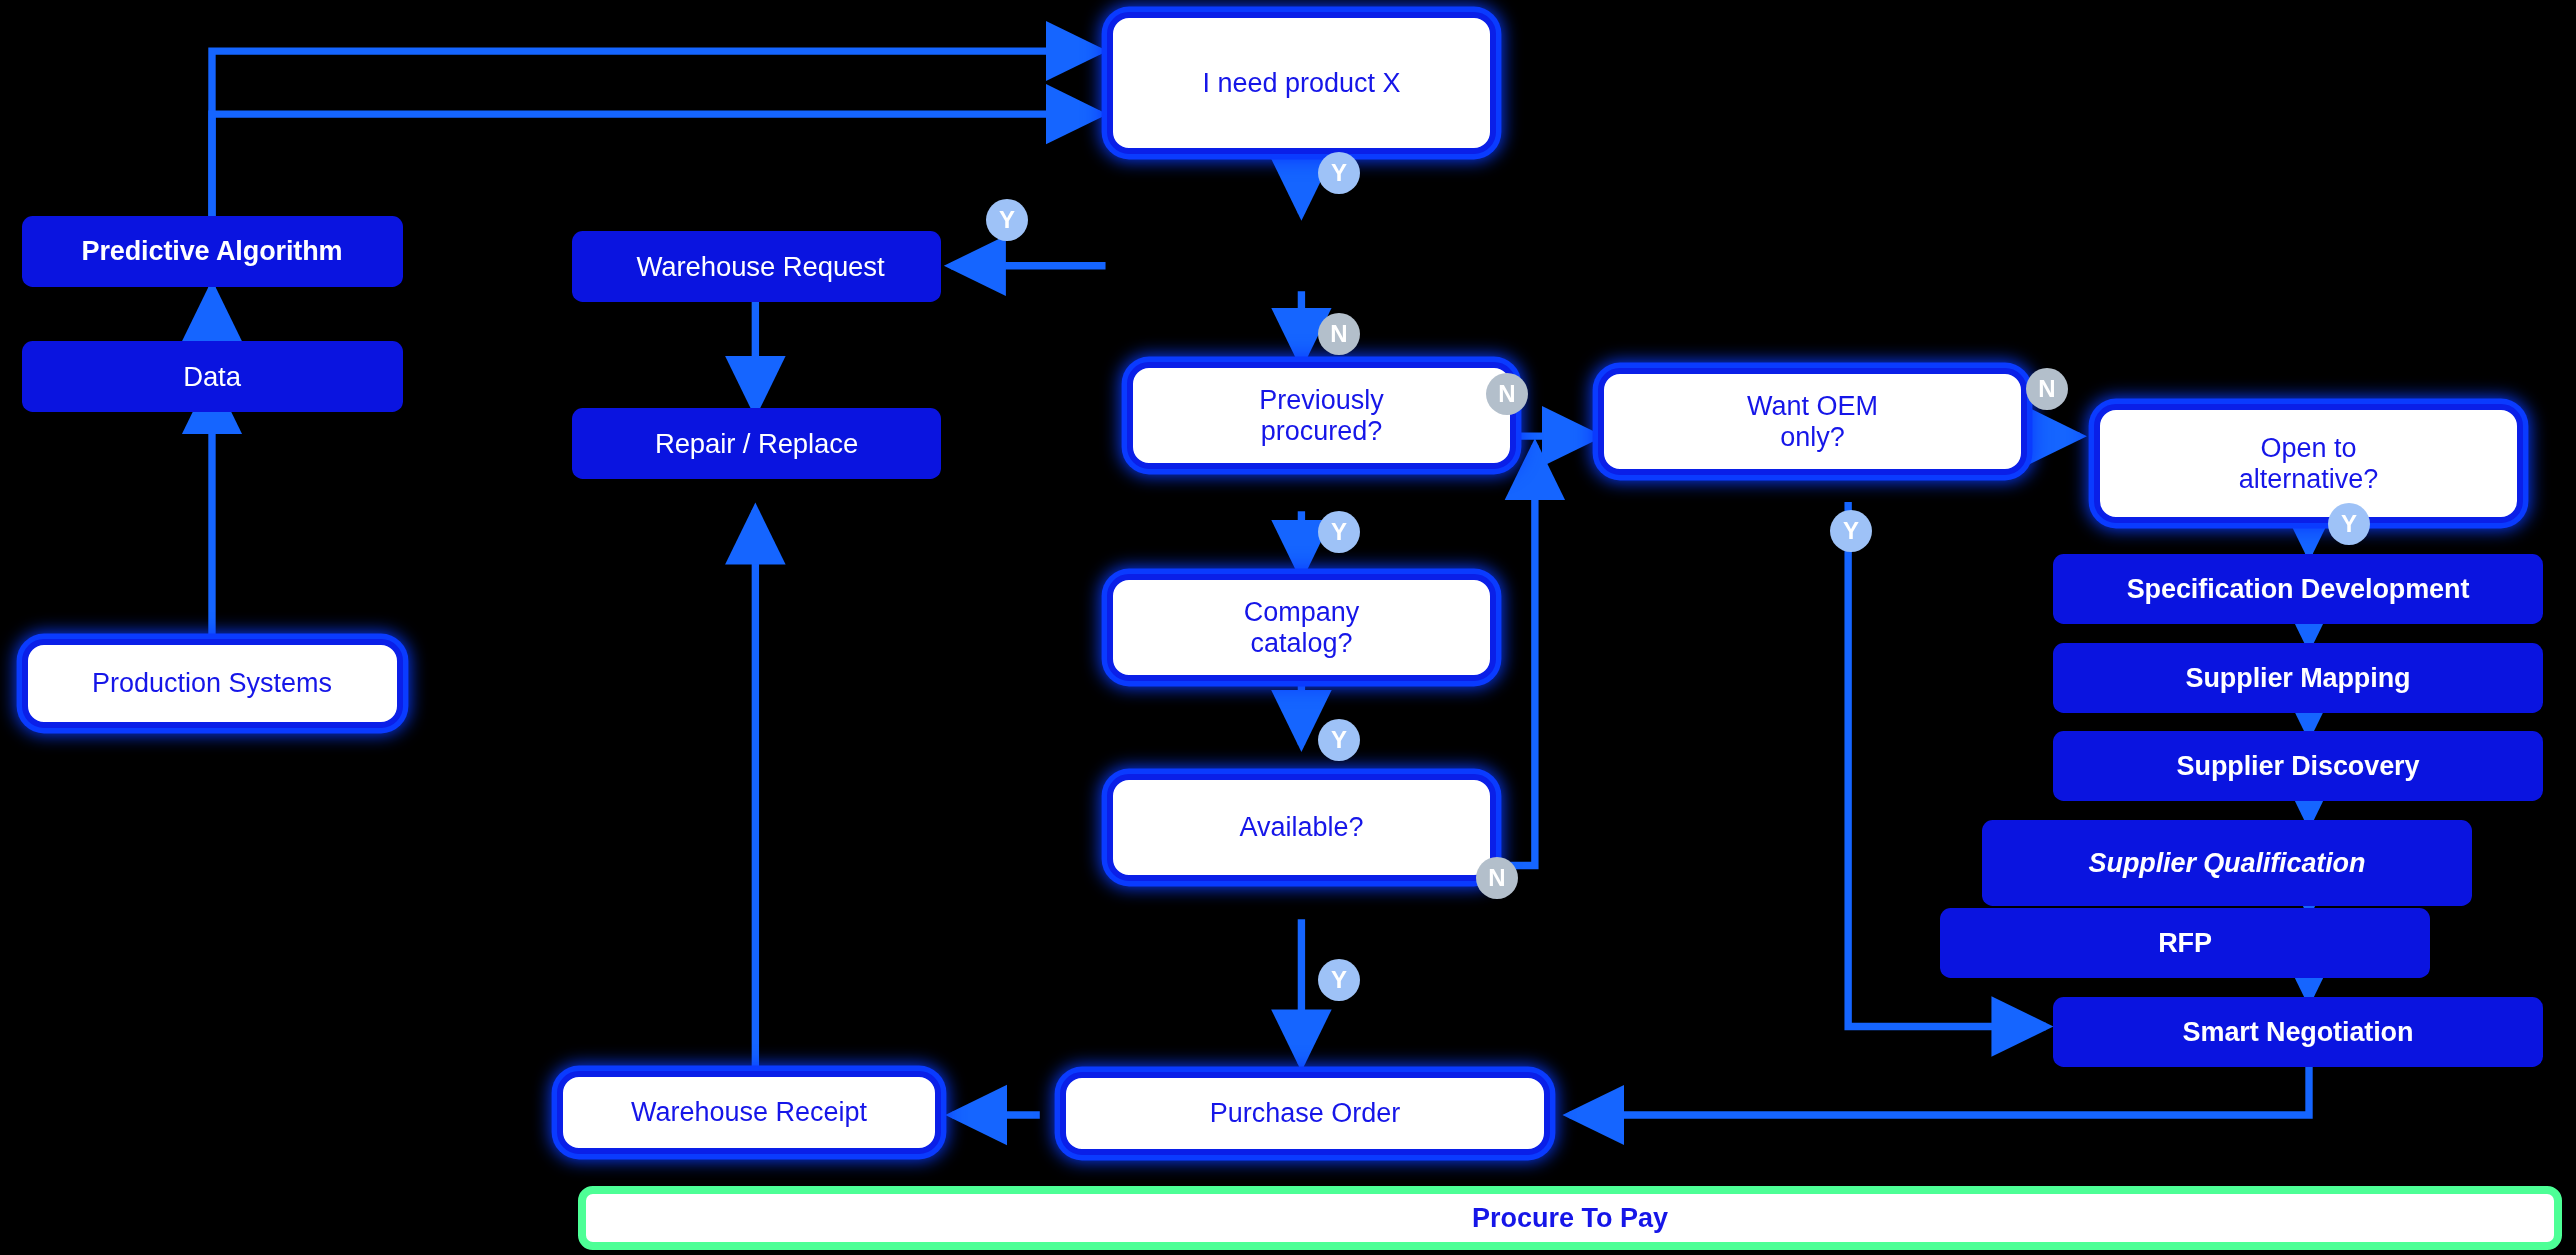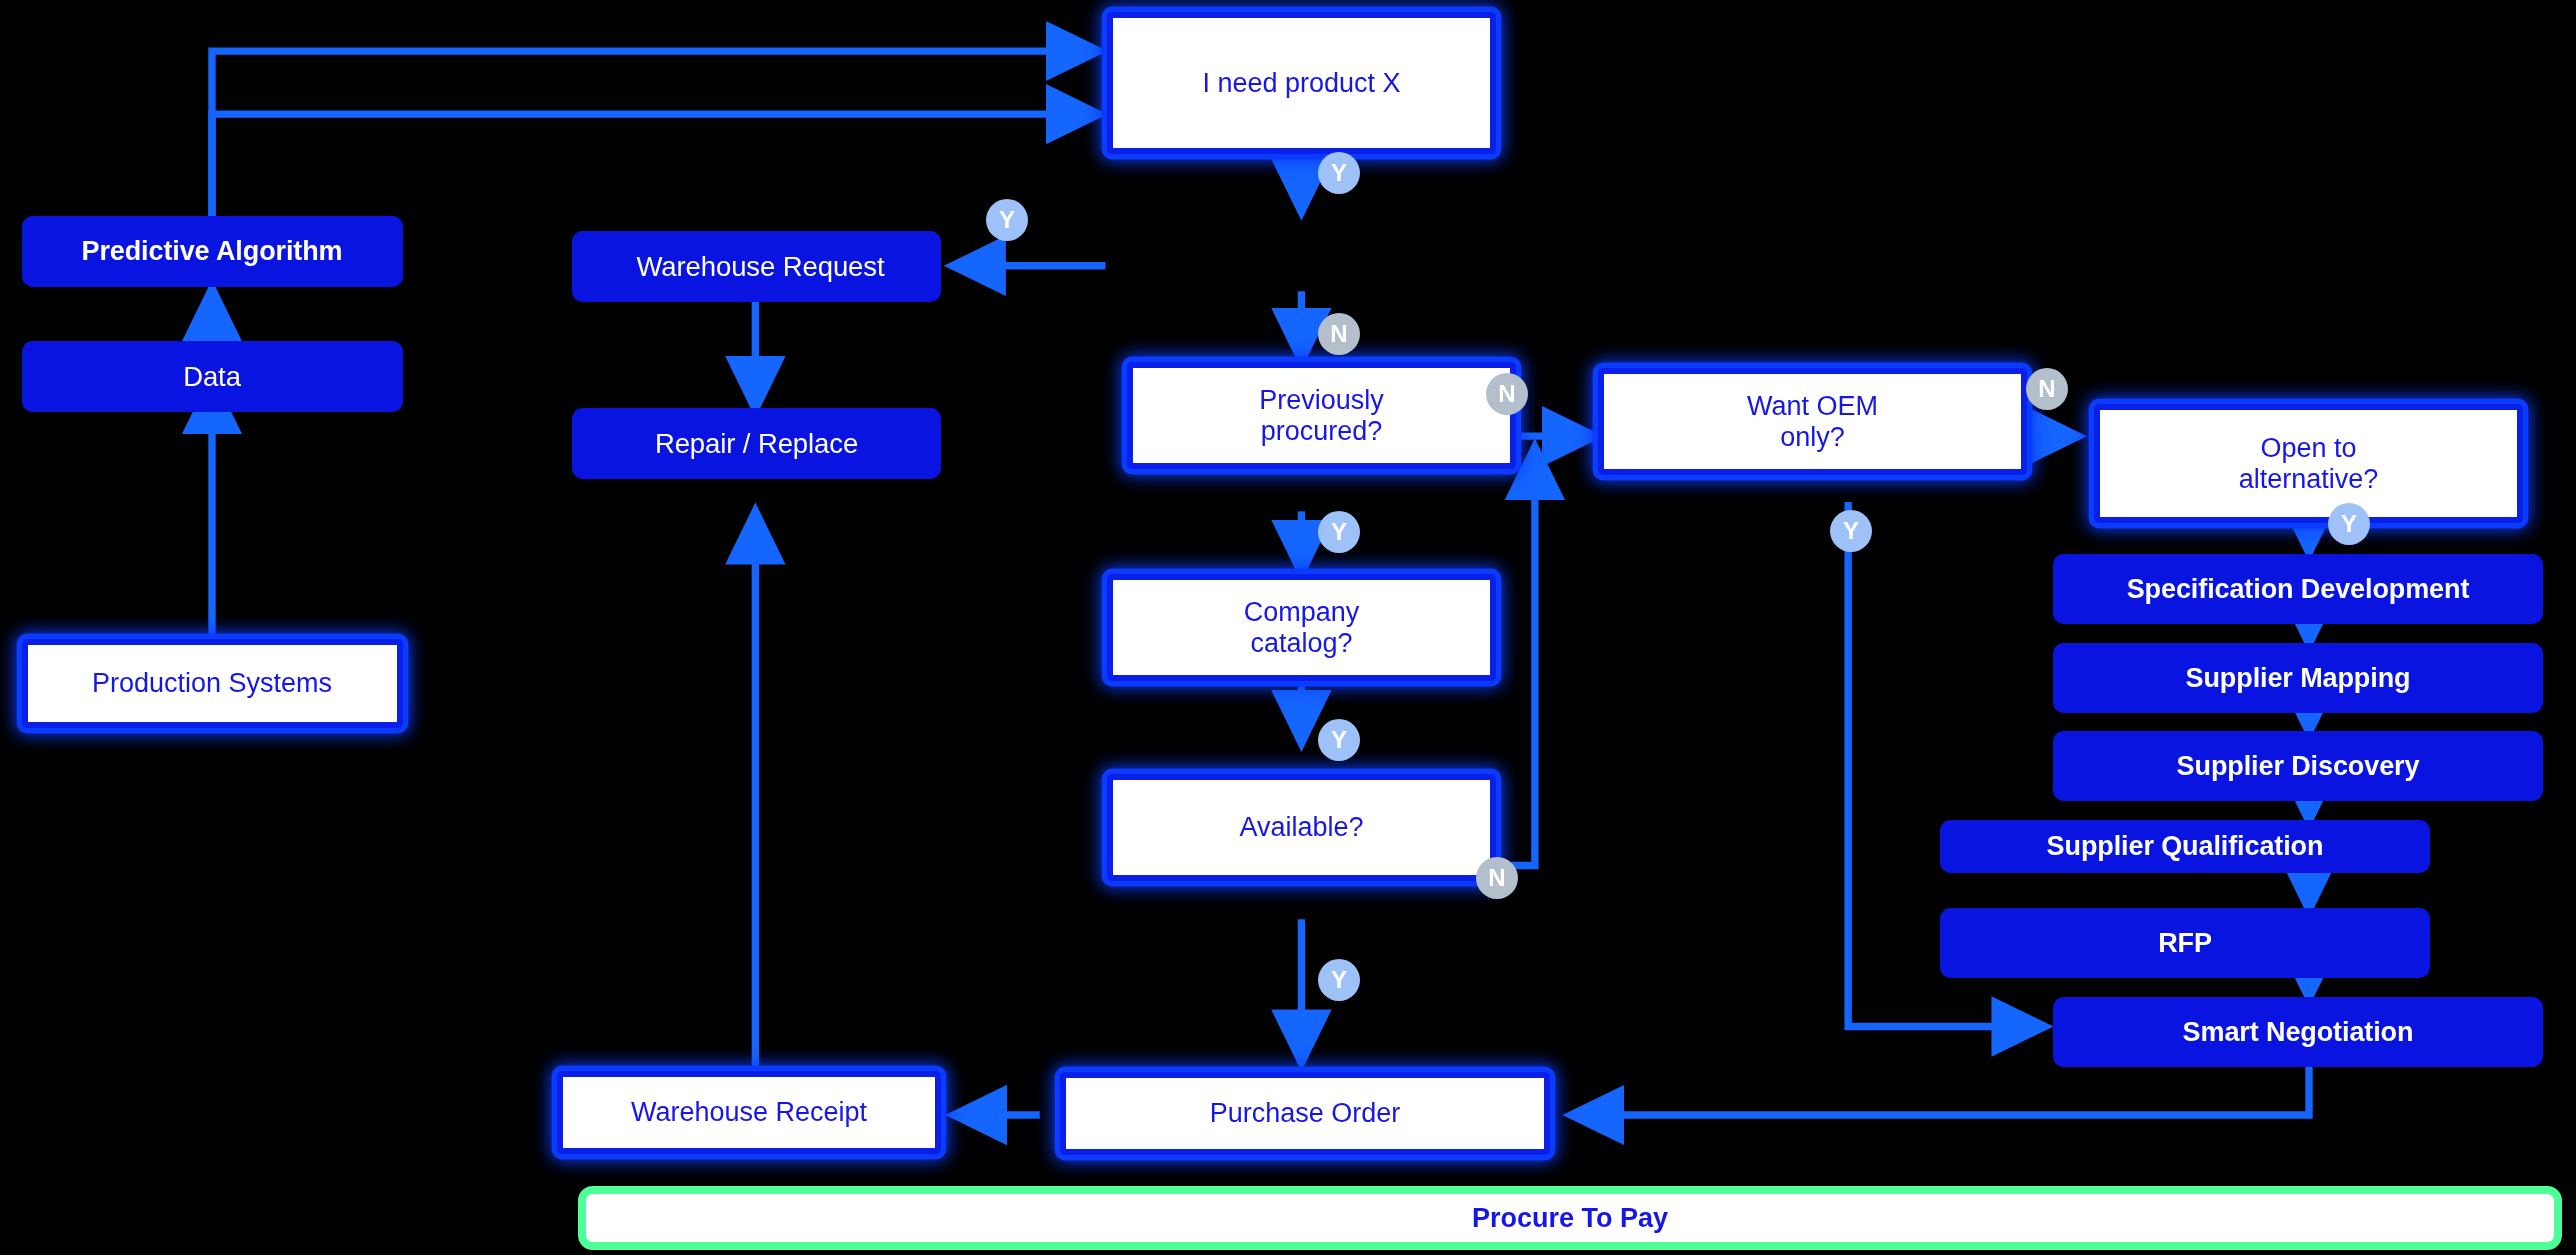--- a/index.html
+++ b/index.html
@@ -7,21 +7,21 @@
   #stage{position:relative;width:2576px;height:1256px;background:#000;}
   svg#wires{position:absolute;left:0;top:0;width:2576px;height:1256px;}
 
   .node{position:absolute;box-sizing:border-box;display:flex;align-items:center;
         justify-content:center;text-align:center;line-height:1.14;}
 
   
   .n-white{
     background:#ffffff;
     border:6.7px solid #0A1FE8;
-    border-radius:5px;
+    border-radius:22px;
     color:#1616E8;
     font-size:27px;
     font-weight:400;
     box-shadow:0 0 0 5.4px #0A3BFF, 0 0 17.4px 6.7px rgba(10,59,255,.95);
   }
   
   .n-blue{
     background:#0A14E0;
     border-radius:10.7px;
     color:#ffffff;
@@ -139,21 +139,21 @@
 
   <div class="node n-white" style="left:2094px;top:368px;width:429px;height:119px;white-space:pre-line;margin-top:36px;">Open to
 alternative?</div>
 
   <div class="node n-blue" style="left:2053px;top:554px;width:490px;height:70px;">Specification Development</div>
 
   <div class="node n-blue" style="left:2053px;top:643px;width:490px;height:70px;">Supplier Mapping</div>
 
   <div class="node n-blue" style="left:2053px;top:731px;width:490px;height:70px;">Supplier Discovery</div>
 
-  <div class="node n-blue" style="left:1940px;top:820px;width:490px;height:53px;">Supplier Qualification</div>
+  <div class="node n-blue" style="left:1982px;top:820px;width:490px;height:86px;font-style:italic;">Supplier Qualification</div>
 
   <div class="node n-blue" style="left:1940px;top:908px;width:490px;height:70px;">RFP</div>
 
   <div class="node n-blue" style="left:2053px;top:997px;width:490px;height:70px;">Smart Negotiation</div>
 
   <div class="node n-green" style="left:578px;top:1186px;width:1984px;height:64px;">Procure To Pay</div>
 
   <div class="badge y" style="left:1318px;top:152px;">Y</div>
 
   <div class="badge y" style="left:986px;top:199px;">Y</div>

